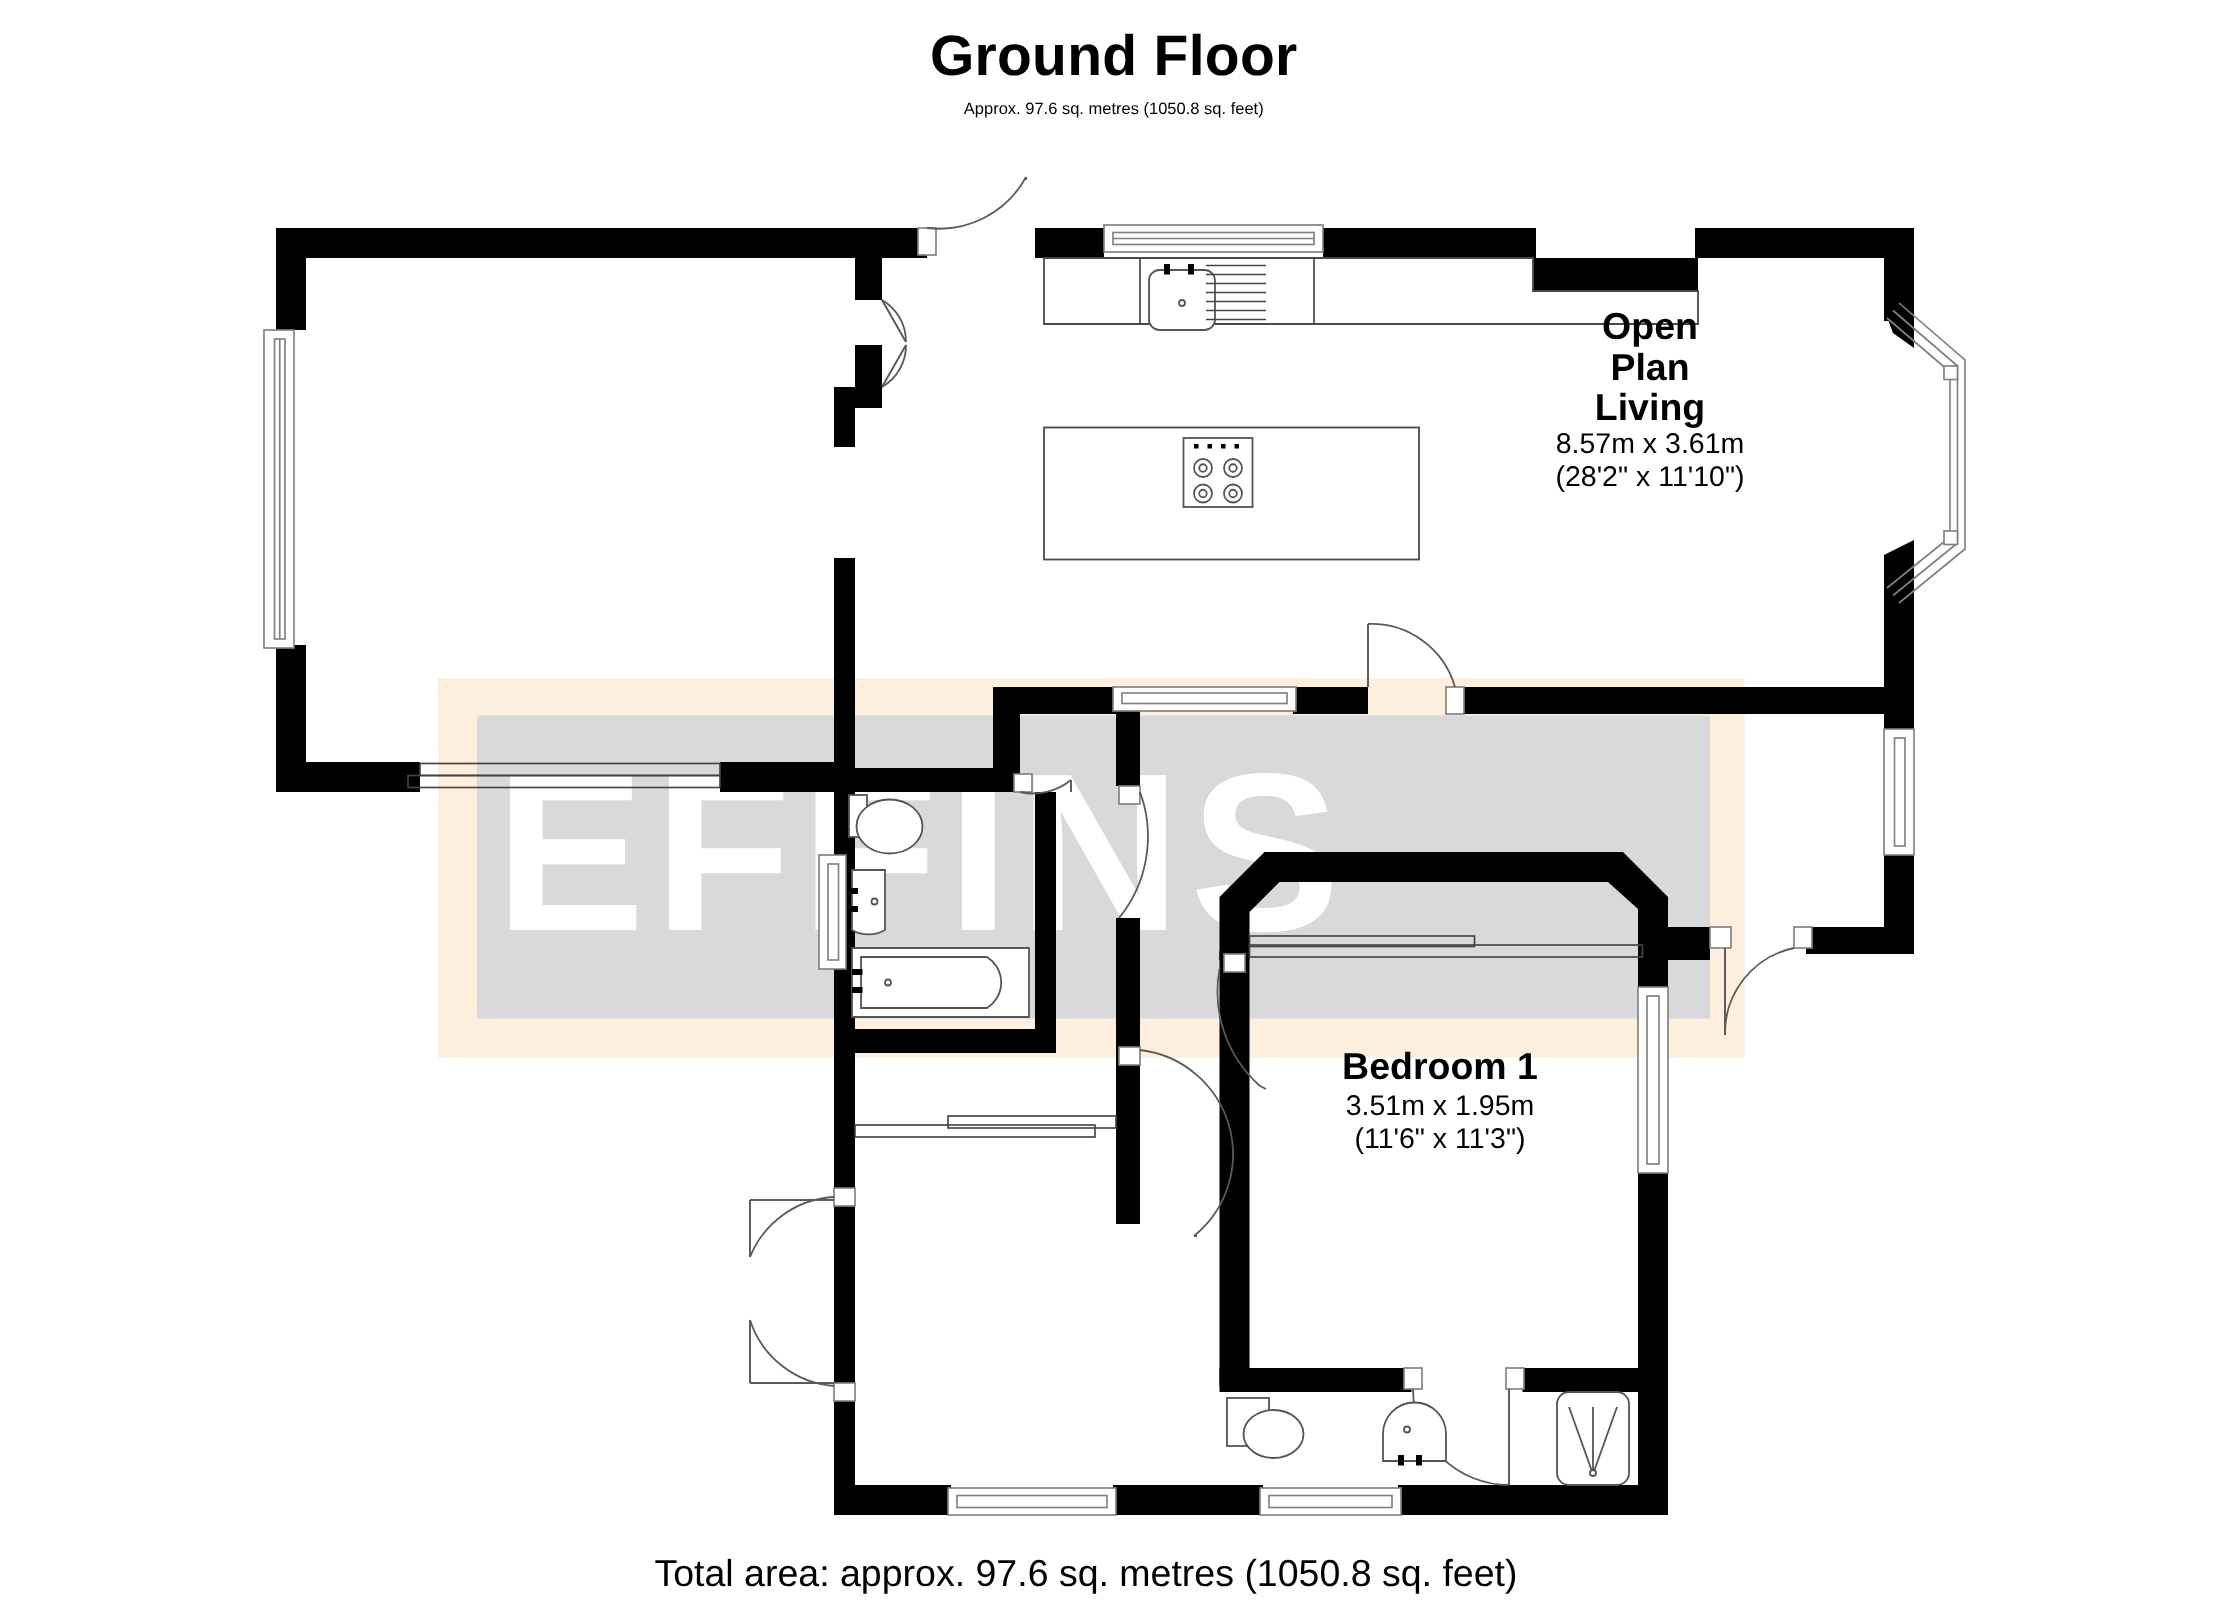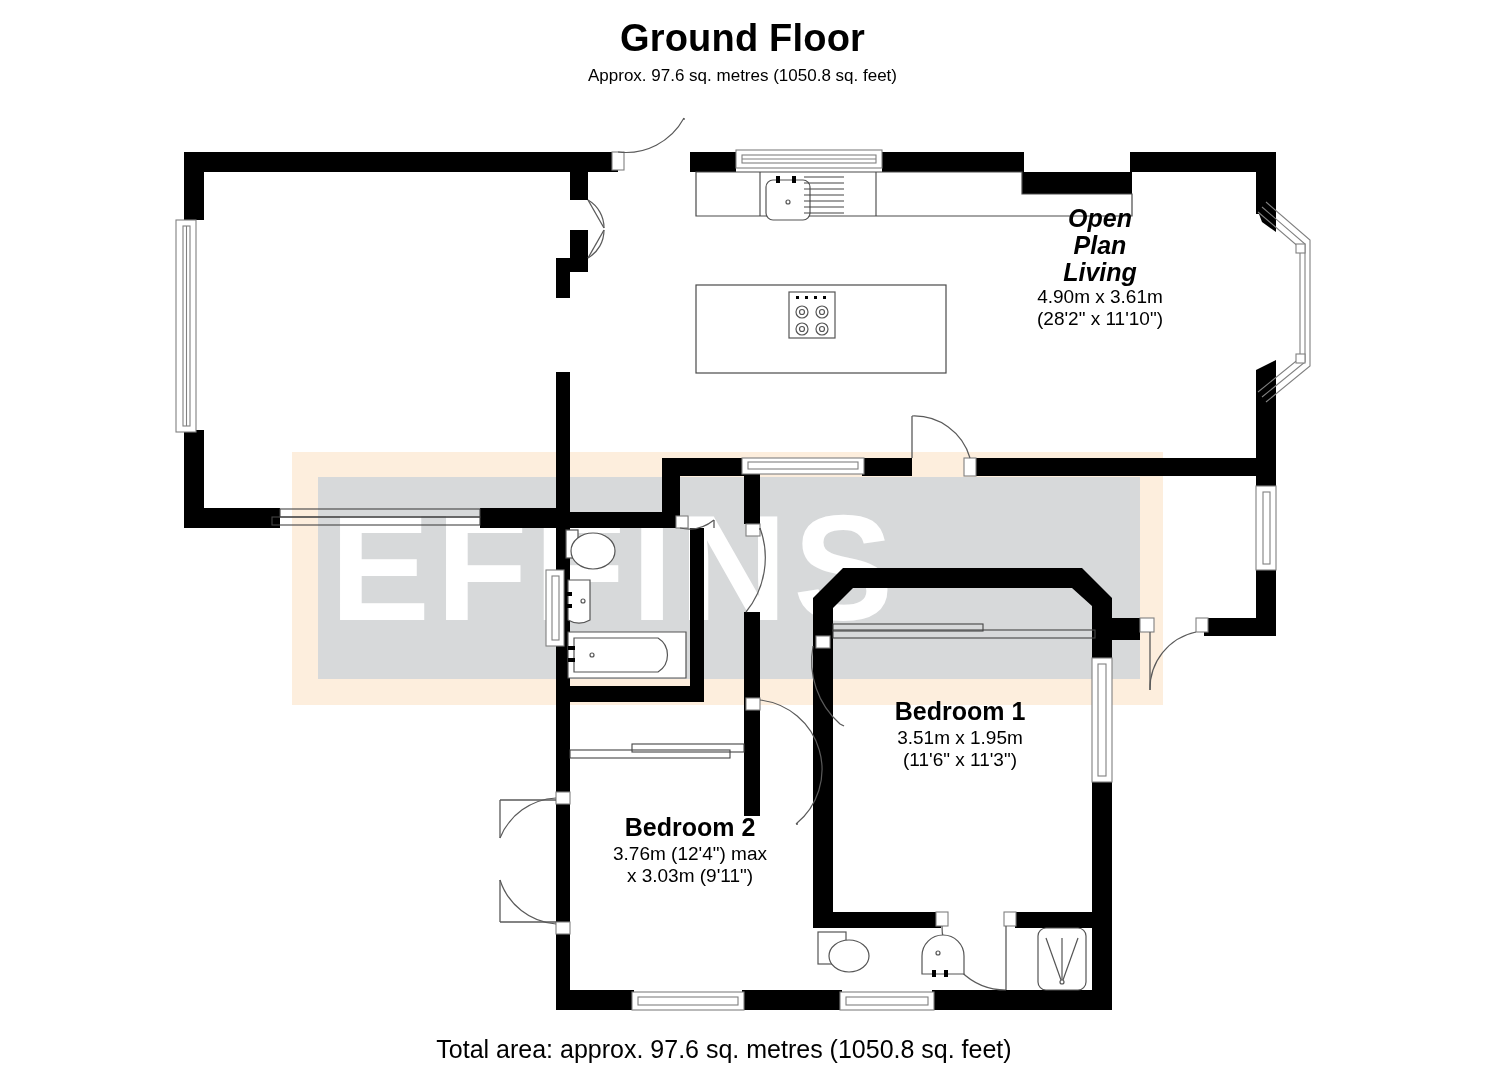--- a/index.html
+++ b/index.html
@@ -28,21 +28,21 @@
     width: 1485px;
     text-align: center;
   }
   .header .title {
     font-size: 38px;
     font-weight: bold;
     letter-spacing: 0.2px;
     line-height: 1.1;
   }
   .header .subtitle {
-    font-size: 17px;
+    font-size: 11px;
     font-weight: normal;
     margin-top: 7px;
     line-height: 1.1;
   }
   .footer {
     position: absolute;
     bottom: 16px;
     left: 0;
     width: 1448px;
     text-align: center;
@@ -84,21 +84,21 @@
   .room-label .rl-name {
     font-size: 25px;
     font-weight: bold;
     display: block;
   }
   .room-label .rl-dim {
     font-size: 19px;
     font-weight: normal;
     display: block;
   }
-  .room-label.multiline .rl-name { line-height: 1.08; font-style: italic; }
+  .room-label.multiline .rl-name { line-height: 1.08; }
   #label-lounge  { left: 255px; top: 236px; width: 260px; }
   #label-openplan{ left: 1000px; top: 205px; width: 200px; }
   #label-bed1    { left: 840px; top: 697px; width: 240px; }
   #label-bed2    { left: 570px; top: 813px; width: 240px; }
 </style>
 </head>
 <body>
 
 <div id="plan-root">
 
@@ -423,33 +423,28 @@
       </g>
     </g>
 
   </svg>
 
 
   <div class="room-label multiline" id="label-openplan">
     <span class="rl-name">Open</span>
     <span class="rl-name">Plan</span>
     <span class="rl-name">Living</span>
-    <span class="rl-dim">4.90m x 3.61m</span>
+    <span class="rl-dim">8.57m x 3.61m</span>
     <span class="rl-dim">(28'2" x 11'10")</span>
   </div>
 
   <div class="room-label" id="label-bed1">
     <span class="rl-name">Bedroom 1</span>
     <span class="rl-dim">3.51m x 1.95m</span>
     <span class="rl-dim">(11'6" x 11'3")</span>
   </div>
 
-  <div class="room-label" id="label-bed2">
-    <span class="rl-name">Bedroom 2</span>
-    <span class="rl-dim">3.76m (12'4") max</span>
-    <span class="rl-dim">x 3.03m (9'11")</span>
-  </div>
 
   <div class="footer">
     <span>Total area: approx. 97.6 sq. metres (1050.8 sq. feet)</span>
   </div>
 
 </div>
 
 </body></html>

